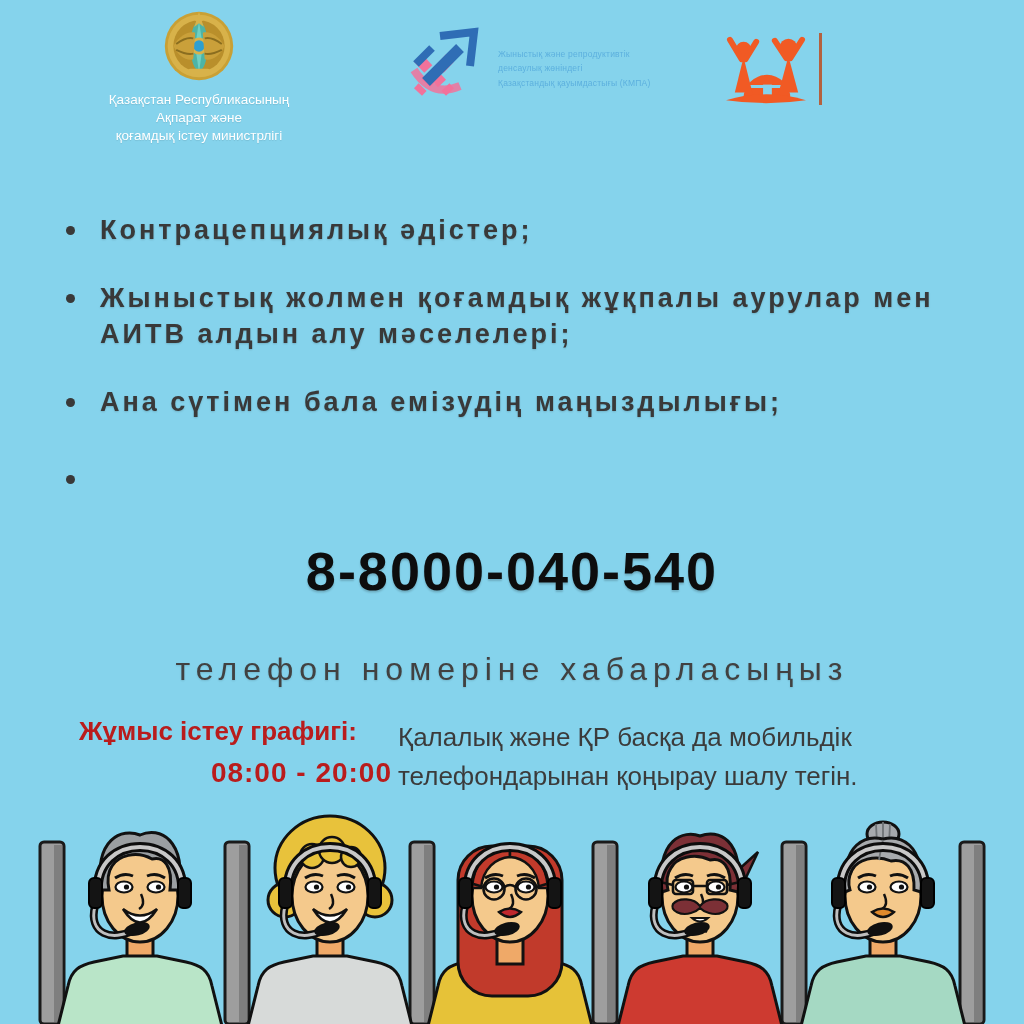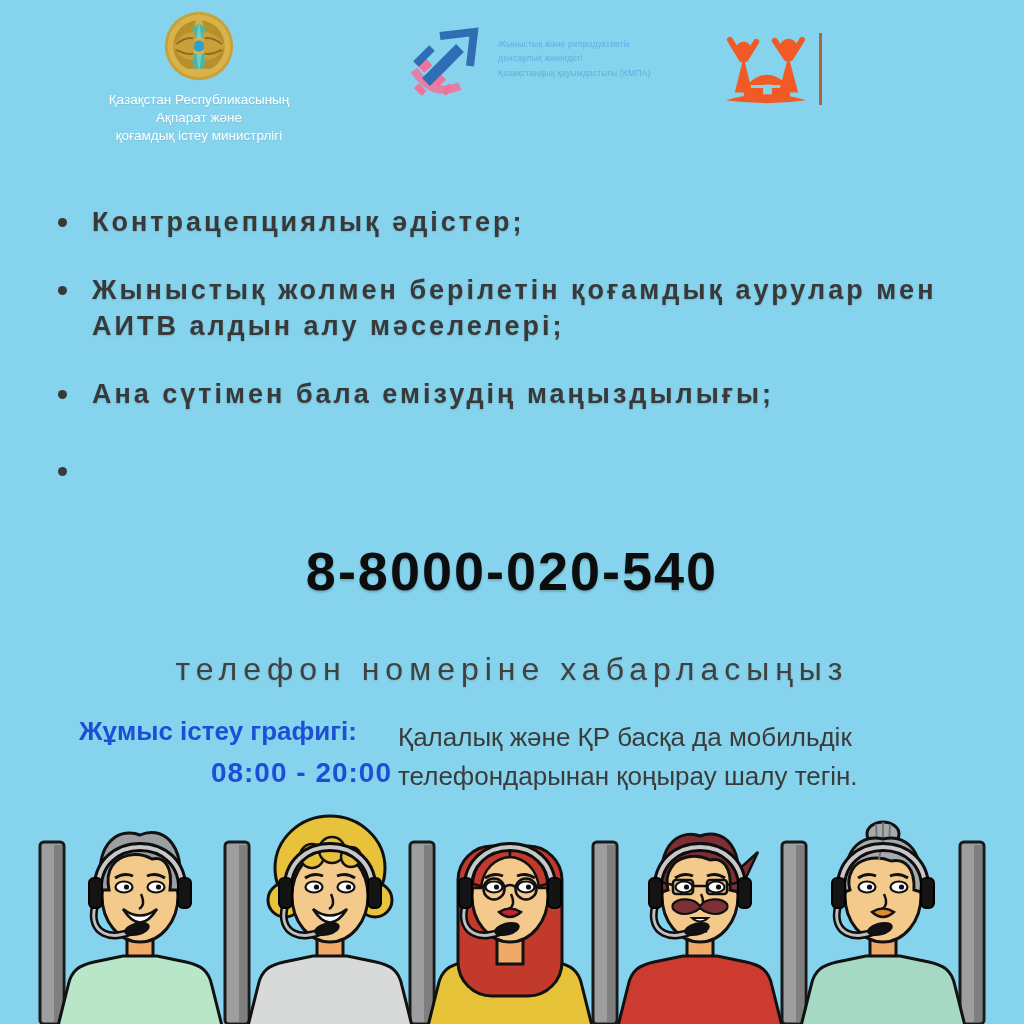--- a/index.html
+++ b/index.html
@@ -10,42 +10,42 @@
     font-family:"Liberation Sans","DejaVu Sans",sans-serif;
   }
   
   .ministry{position:absolute;left:38px;top:6px;width:322px;text-align:center;}
   .ministry svg{display:block;margin:0 auto;}
   .ministry-text{margin-top:5px;color:#ffffff;font-size:13.5px;line-height:1.34;
     text-shadow:0 1px 1px rgba(0,0,0,0.10);}
   .kmpa{position:absolute;left:404px;top:26px;display:flex;gap:12px;align-items:flex-start;}
   .kmpa-txt{padding-top:6px;}
   .kmpa-title{color:#3f7ec0;font-size:29px;font-weight:bold;letter-spacing:1px;line-height:1;}
-  .kmpa-sub{margin-top:5px;color:#5cb0de;font-size:8.5px;line-height:1.7;letter-spacing:.2px;}
+  .kmpa-sub{margin-top:15px;color:#5cb0de;font-size:8.5px;line-height:1.7;letter-spacing:.2px;}
   .cisc{position:absolute;left:722px;top:30px;display:flex;align-items:center;gap:9px;}
   .cisc-sep{width:2.5px;height:72px;background:#b4613f;}
   .cisc-title{color:#7b98a7;font-size:39px;letter-spacing:4px;line-height:1;}
   .cisc-tag{margin-top:5px;color:#f15a24;font-size:6px;letter-spacing:.6px;font-weight:bold;}
   
   .heading{position:absolute;top:148px;left:0;width:100%;text-align:center;
     font-size:30px;font-weight:bold;color:#3d3d3d;letter-spacing:4px;
     text-shadow:0 1px 2px rgba(0,0,0,0.15);}
-  .bullets{position:absolute;top:204px;left:58px;right:44px;list-style:none;margin:0;padding:0;}
+  .bullets{position:absolute;top:204px;left:58px;right:44px;list-style:none;margin:8px;padding:0;}
   .bullets li{display:flex;margin:0 0 31px 0;}
   .bullets li.gap-lg{margin-bottom:40px;}
   .dot{flex:0 0 9px;width:9px;height:9px;border-radius:50%;background:#393939;margin:14px 25px 0 0;}
   .blines{font-size:27px;font-weight:bold;color:#393939;letter-spacing:3px;line-height:1.36;
     text-shadow:0 1px 2px rgba(0,0,0,0.15);}
   .phone{position:absolute;top:540px;left:0;width:100%;text-align:center;
     font-size:54px;font-weight:800;color:#0d0d0d;letter-spacing:2px;
     text-shadow:0 2px 2px rgba(0,0,0,0.18);}
   .phone-caption{position:absolute;top:632px;left:0;width:100%;text-align:center;
     font-size:32px;color:#414141;letter-spacing:6px;
     text-shadow:0 1px 2px rgba(0,0,0,0.12);margin-top:19px;}
-  .schedule{position:absolute;left:44px;top:716px;width:348px;text-align:center;color:#1d4ed8;}
+  .schedule{position:absolute;left:44px;top:716px;width:348px;text-align:center;color:#b91c1c;}
   .schedule-label{font-size:26px;font-weight:600;}
   .schedule-hours{margin-top:10px;font-size:28px;font-weight:600;letter-spacing:1px;text-align:right;}
   .note{position:absolute;left:398px;top:718px;width:612px;font-size:26px;color:#3b3b3b;line-height:1.5;}
   
   .operators{position:absolute;left:0;bottom:0;width:1024px;height:214px;}
 </style>
 </head>
 <body>
 
 <div id="poster">
@@ -110,38 +110,38 @@
   <ul class="bullets">
     <li>
       <span class="dot"></span>
       <div class="blines">
           <div>Контрацепциялық әдістер;</div>
         </div>
     </li>
     <li>
       <span class="dot"></span>
       <div class="blines">
-        <div>Жыныстық жолмен берілетін қоғамдық аурулар мен</div>
+        <div>Жыныстық жолмен қоғамдық жұқпалы аурулар мен</div>
         <div>АИТВ алдын алу мәселелері;</div>
       </div>
     </li>
     <li class="gap-lg">
       <span class="dot"></span>
       <div class="blines">
           <div>Ана сүтімен бала емізудің маңыздылығы;</div>
         </div>
     </li>
     <li>
       <span class="dot"></span>
       <div class="blines">
       </div>
     </li>
   </ul>
 
-  <div class="phone">8-8000-020-540</div>
+  <div class="phone">8-8000-040-540</div>
   <div class="phone-caption">телефон номеріне хабарласыңыз</div>
 
   <div class="schedule">
     <div class="schedule-label">Жұмыс істеу графигі:</div>
     <div class="schedule-hours">08:00 - 20:00</div>
   </div>
   <div class="note">
     <div>Қалалық және ҚР басқа да мобильдік</div>
     <div>телефондарынан қоңырау шалу тегін.</div>
   </div>

